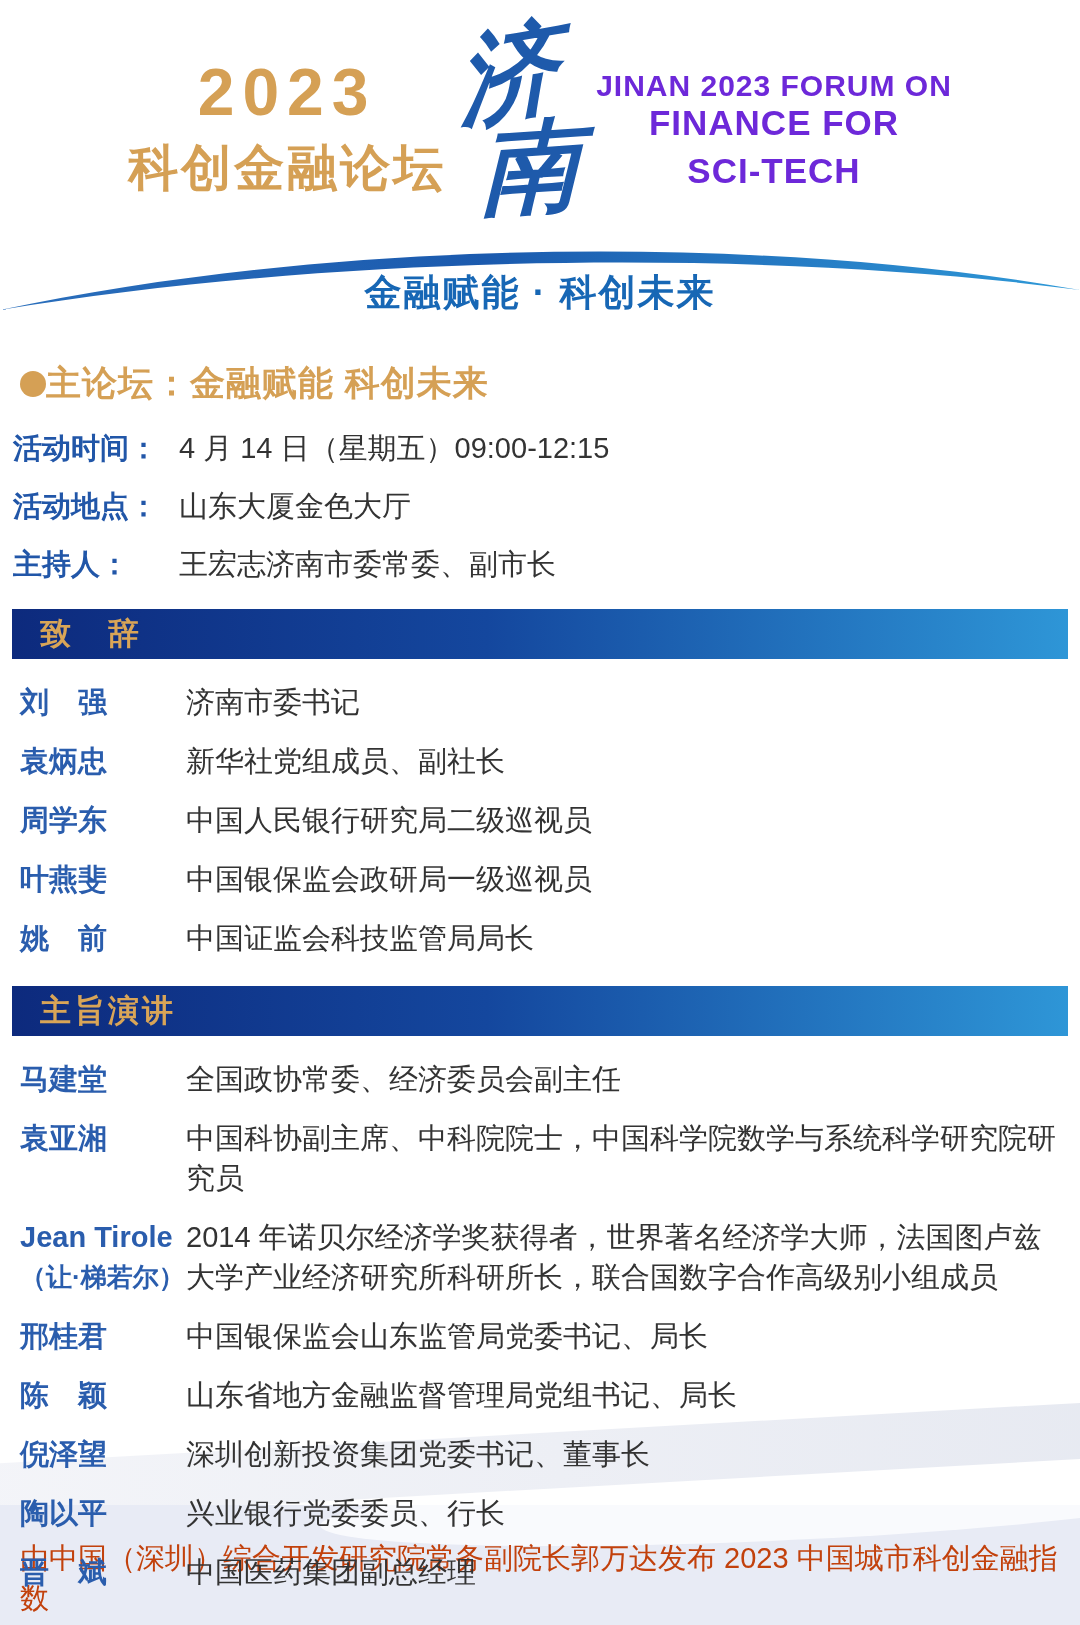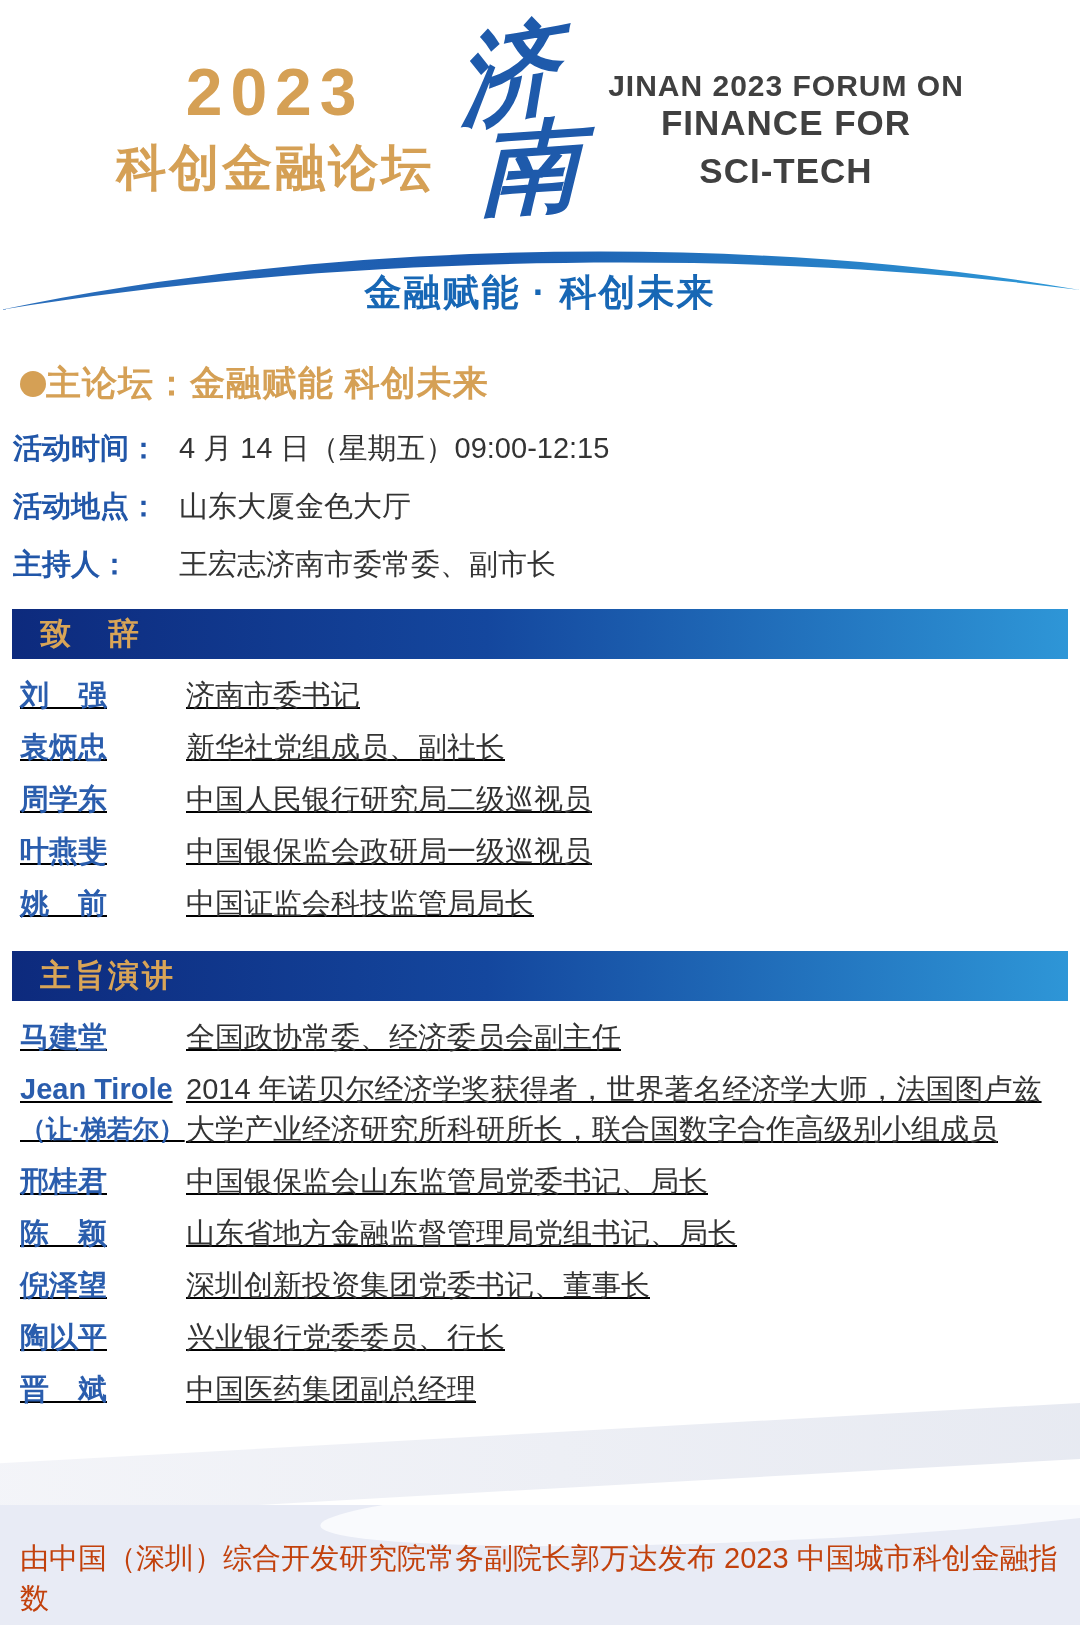--- a/index.html
+++ b/index.html
@@ -3,33 +3,33 @@
 <meta charset="utf-8">
 <style>
   html,body { margin:0; padding:0; background:#ffffff; }
   .page {
     position:relative; width:1080px; height:1625px; overflow:hidden;
     background:#ffffff; font-family:"Liberation Sans", sans-serif;
   }
   
   .logo-header {
     position:relative; padding-top:30px; height:200px;
-    display:flex; justify-content:center; align-items:center; gap:12px;
+    display:flex; justify-content:center; align-items:center; gap:0;
   }
   .logo-left { text-align:center; color:#D5A055; }
   .logo-year { font-size:66px; font-weight:700; letter-spacing:8px; line-height:1.05; }
   .logo-title-cn { font-size:50px; font-weight:700; letter-spacing:3px; margin-top:8px; }
   .calligraphy { position:relative; width:150px; height:210px; color:#1E5AAB; }
   .calligraphy span {
     position:absolute; font-family:"DejaVu Serif", serif; font-weight:700;
     font-size:100px; line-height:1; font-style:italic;
   }
   .calli-1 { left:12px; top:-2px; transform:rotate(-10deg) skewX(-6deg); }
   .calli-2 { left:34px; top:92px; transform:rotate(-4deg) skewX(-4deg); }
-  .logo-right { color:#404040; font-weight:700; }
+  .logo-right { color:#6d28d9; font-weight:700; }
   .logo-en-1 { font-size:30px; letter-spacing:1px; }
   .logo-en-2 { font-size:35px; text-align:center; letter-spacing:1px; }
   .logo-en-3 { font-size:35px; margin-top:8px; text-align:center; letter-spacing:1px; }
   
   .swoosh { position:relative; height:80px; margin-top:4px; }
   .swoosh svg { display:block; width:100%; height:100%; }
   .tagline {
     text-align:center; margin-top:-46px; font-size:37px; font-weight:700;
     color:#1767B5; letter-spacing:2px; position:relative;
   }
@@ -45,21 +45,21 @@
   .host-title { color:#333333; }
   
   .sections { position:relative; z-index:2; }
   .section-bar {
     margin:28px 12px 2px; height:50px; display:flex; align-items:center;
     padding-left:28px; font-size:31px; font-weight:700; color:#D9A557; letter-spacing:3px;
     background:linear-gradient(90deg,#0D2A7D 0%, #14479E 45%, #2E96D7 100%);
     font-family:Liberation Serif, serif;
   }
   .section-rows { padding:2px 20px 0; }
-  .person-row { display:flex; align-items:flex-start; margin-top:12px; font-size:29px; line-height:40px;text-decoration:underline; }
+  .person-row { display:flex; align-items:flex-start; margin-top:19px; font-size:29px; line-height:40px; }
   .person-name { width:166px; flex-shrink:0; color:#2A5DAD; font-weight:700; font-size:29px; }
   .person-name .name-sub { display:block; white-space:nowrap; font-size:26px; }
   .person-desc { flex:1; color:#333333; }
   
   .deco-band {
     position:absolute; left:-60px; top:1432px; width:1240px; height:56px; z-index:0;
     background:linear-gradient(90deg,#f4f5f9 0%, #e6e9f1 100%);
     transform:rotate(-3.2deg);
   }
   .footer-zone {
@@ -152,20 +152,24 @@
           <div class="person-desc">中国证监会科技监管局局长</div>
         </div>
       </div>
       <div class="section-bar">主旨演讲</div>
       <div class="section-rows">
         <div class="person-row">
           <div class="person-name">马建堂</div>
           <div class="person-desc">全国政协常委、经济委员会副主任</div>
         </div>
         <div class="person-row">
+          <div class="person-name">袁亚湘</div>
+          <div class="person-desc">中国科协副主席、中科院院士，中国科学院数学与系统科学研究院研究员</div>
+        </div>
+        <div class="person-row">
           <div class="person-name">Jean Tirole<span class="name-sub">（让·梯若尔）</span></div>
           <div class="person-desc">2014 年诺贝尔经济学奖获得者，世界著名经济学大师，法国图卢兹大学产业经济研究所科研所长，联合国数字合作高级别小组成员</div>
         </div>
         <div class="person-row">
           <div class="person-name">邢桂君</div>
           <div class="person-desc">中国银保监会山东监管局党委书记、局长</div>
         </div>
         <div class="person-row">
           <div class="person-name">陈　颖</div>
           <div class="person-desc">山东省地方金融监督管理局党组书记、局长</div>

